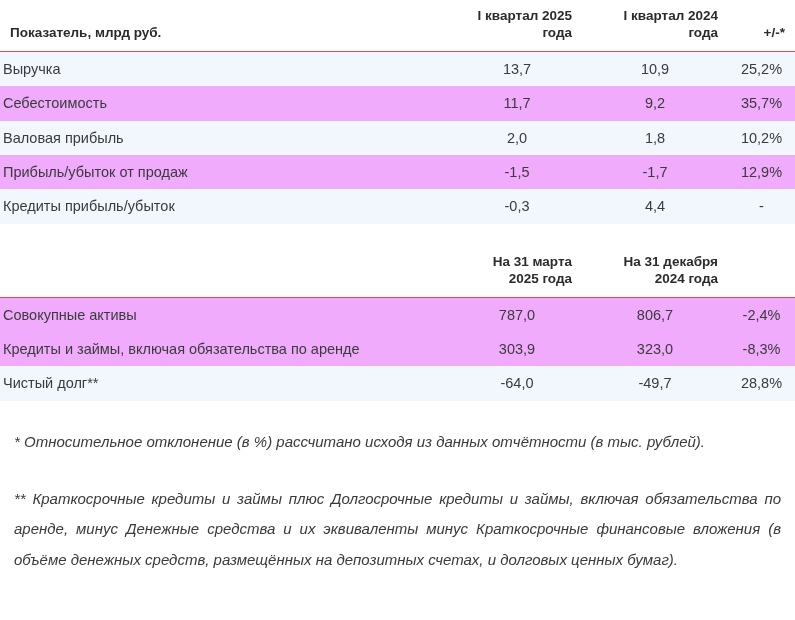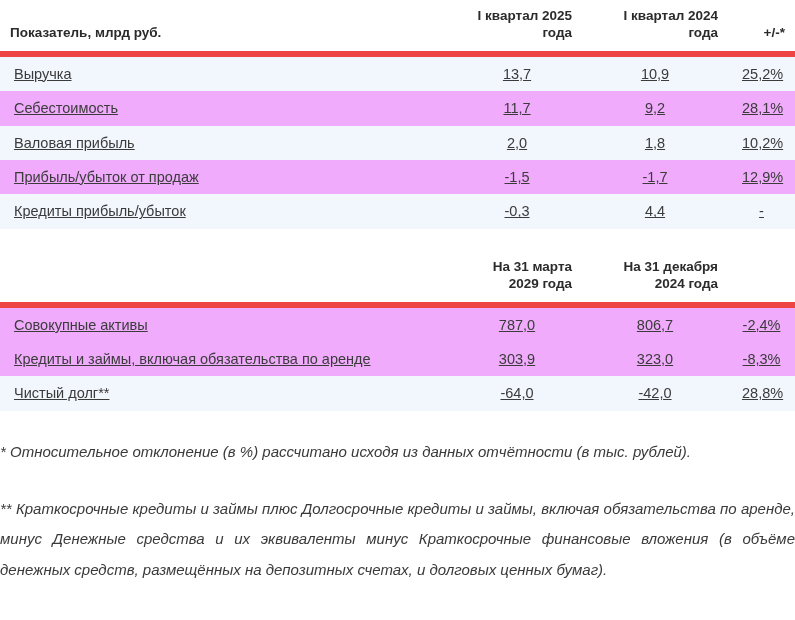--- a/index.html
+++ b/index.html
@@ -30,46 +30,45 @@
   table.fin col.c-name  { width: 452px; }
   table.fin col.c-val1  { width: 130px; }
   table.fin col.c-val2  { width: 146px; }
   table.fin col.c-delta { width: 67px; }
 
   table.fin th {
     font-weight: bold;
     color: #2b2b2b;
     font-size: 13.5px;
     background: #ffffff;
-    border-bottom: 6px solid #ef4444;
+    border-bottom: 1px solid #ef4444;
     padding: 8px 10px 9px 10px;
     vertical-align: bottom;
     line-height: 1.25;
   }
   table.fin th.name-head { text-align: left; }
   table.fin th.num-head  { text-align: right; }
 
   table.fin td {
-    padding: 8px 14px;
+    padding: 8px 3px;
     line-height: 1.27;
     vertical-align: middle;
     font-size: 14.5px;
     color: #3b3b3b;
-    text-decoration: underline;
   }
   table.fin td.name { text-align: left; }
   table.fin td.num  { text-align: center; white-space: nowrap; }
 
   table.fin tbody tr.odd  td { background: #f2f6fd; }
   table.fin tbody tr.even td { background: #f0abfc; }
 
   .spacer-gap { height: 22px; }
 
   .notes {
-    padding: 0 0;
+    padding: 0 14px;
     margin-top: 26px;
   }
   .note {
     font-style: italic;
     font-size: 15px;
     line-height: 2.05;
     color: #3a3a3a;
     text-align: justify;
     margin: 0 0 26px 0;
   }
@@ -99,21 +98,21 @@
       <tr class="odd">
         <td class="name">Выручка</td>
         <td class="num">13,7</td>
         <td class="num">10,9</td>
         <td class="num">25,2%</td>
       </tr>
       <tr class="even">
         <td class="name">Себестоимость</td>
         <td class="num">11,7</td>
         <td class="num">9,2</td>
-        <td class="num">28,1%</td>
+        <td class="num">35,7%</td>
       </tr>
       <tr class="odd">
         <td class="name">Валовая прибыль</td>
         <td class="num">2,0</td>
         <td class="num">1,8</td>
         <td class="num">10,2%</td>
       </tr>
       <tr class="even">
         <td class="name">Прибыль/убыток от продаж</td>
         <td class="num">-1,5</td>
@@ -134,42 +133,42 @@
   <table class="fin">
     <colgroup>
       <col class="c-name">
         <col class="c-val1">
         <col class="c-val2">
         <col class="c-delta">
     </colgroup>
     <thead>
       <tr>
         <th class="name-head"></th>
-        <th class="num-head">На 31 марта 2029 года</th>
+        <th class="num-head">На 31 марта 2025 года</th>
         <th class="num-head">На 31 декабря 2024 года</th>
         <th class="num-head"></th>
       </tr>
     </thead>
     <tbody>
       <tr class="even">
         <td class="name">Совокупные активы</td>
         <td class="num">787,0</td>
         <td class="num">806,7</td>
         <td class="num">-2,4%</td>
       </tr>
       <tr class="even">
         <td class="name">Кредиты и займы, включая обязательства по аренде</td>
         <td class="num">303,9</td>
         <td class="num">323,0</td>
         <td class="num">-8,3%</td>
       </tr>
       <tr class="odd">
         <td class="name">Чистый долг**</td>
         <td class="num">-64,0</td>
-        <td class="num">-42,0</td>
+        <td class="num">-49,7</td>
         <td class="num">28,8%</td>
       </tr>
     </tbody>
   </table>
 
   <div class="notes">
     <p class="note">* Относительное отклонение (в %) рассчитано исходя из данных отчётности (в тыс. рублей).</p>
     <p class="note">** Краткосрочные кредиты и займы плюс Долгосрочные кредиты и займы, включая обязательства по аренде, минус Денежные средства и их эквиваленты минус Краткосрочные финансовые вложения (в объёме денежных средств, размещённых на депозитных счетах, и долговых ценных бумаг).</p>
   </div>
 

